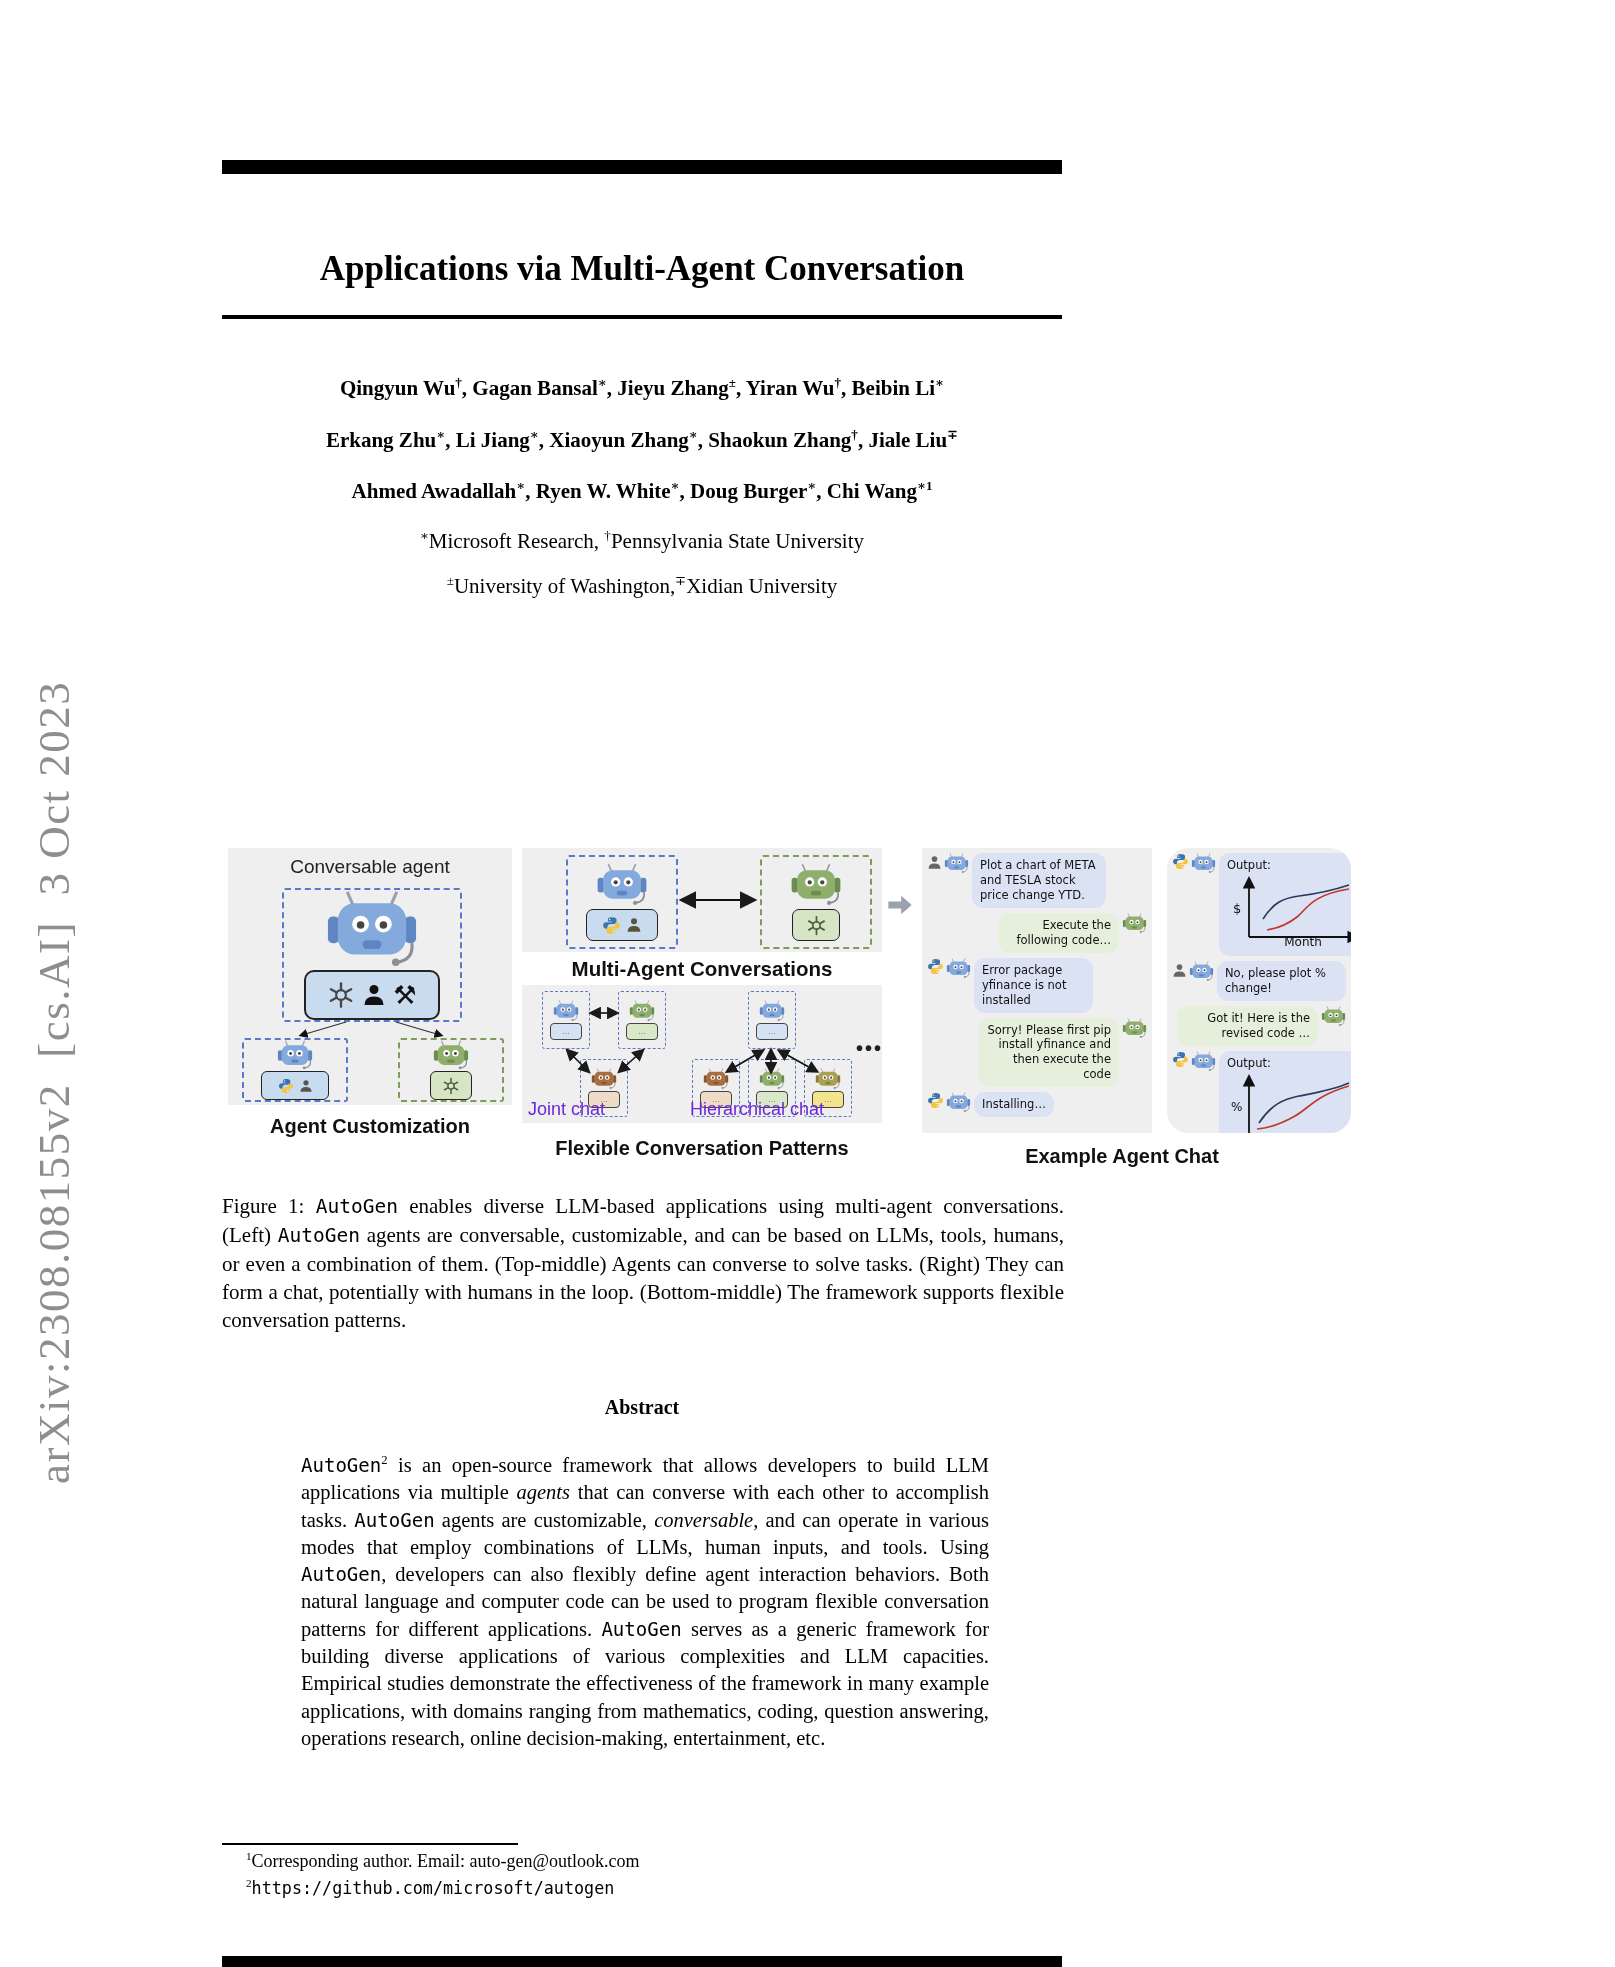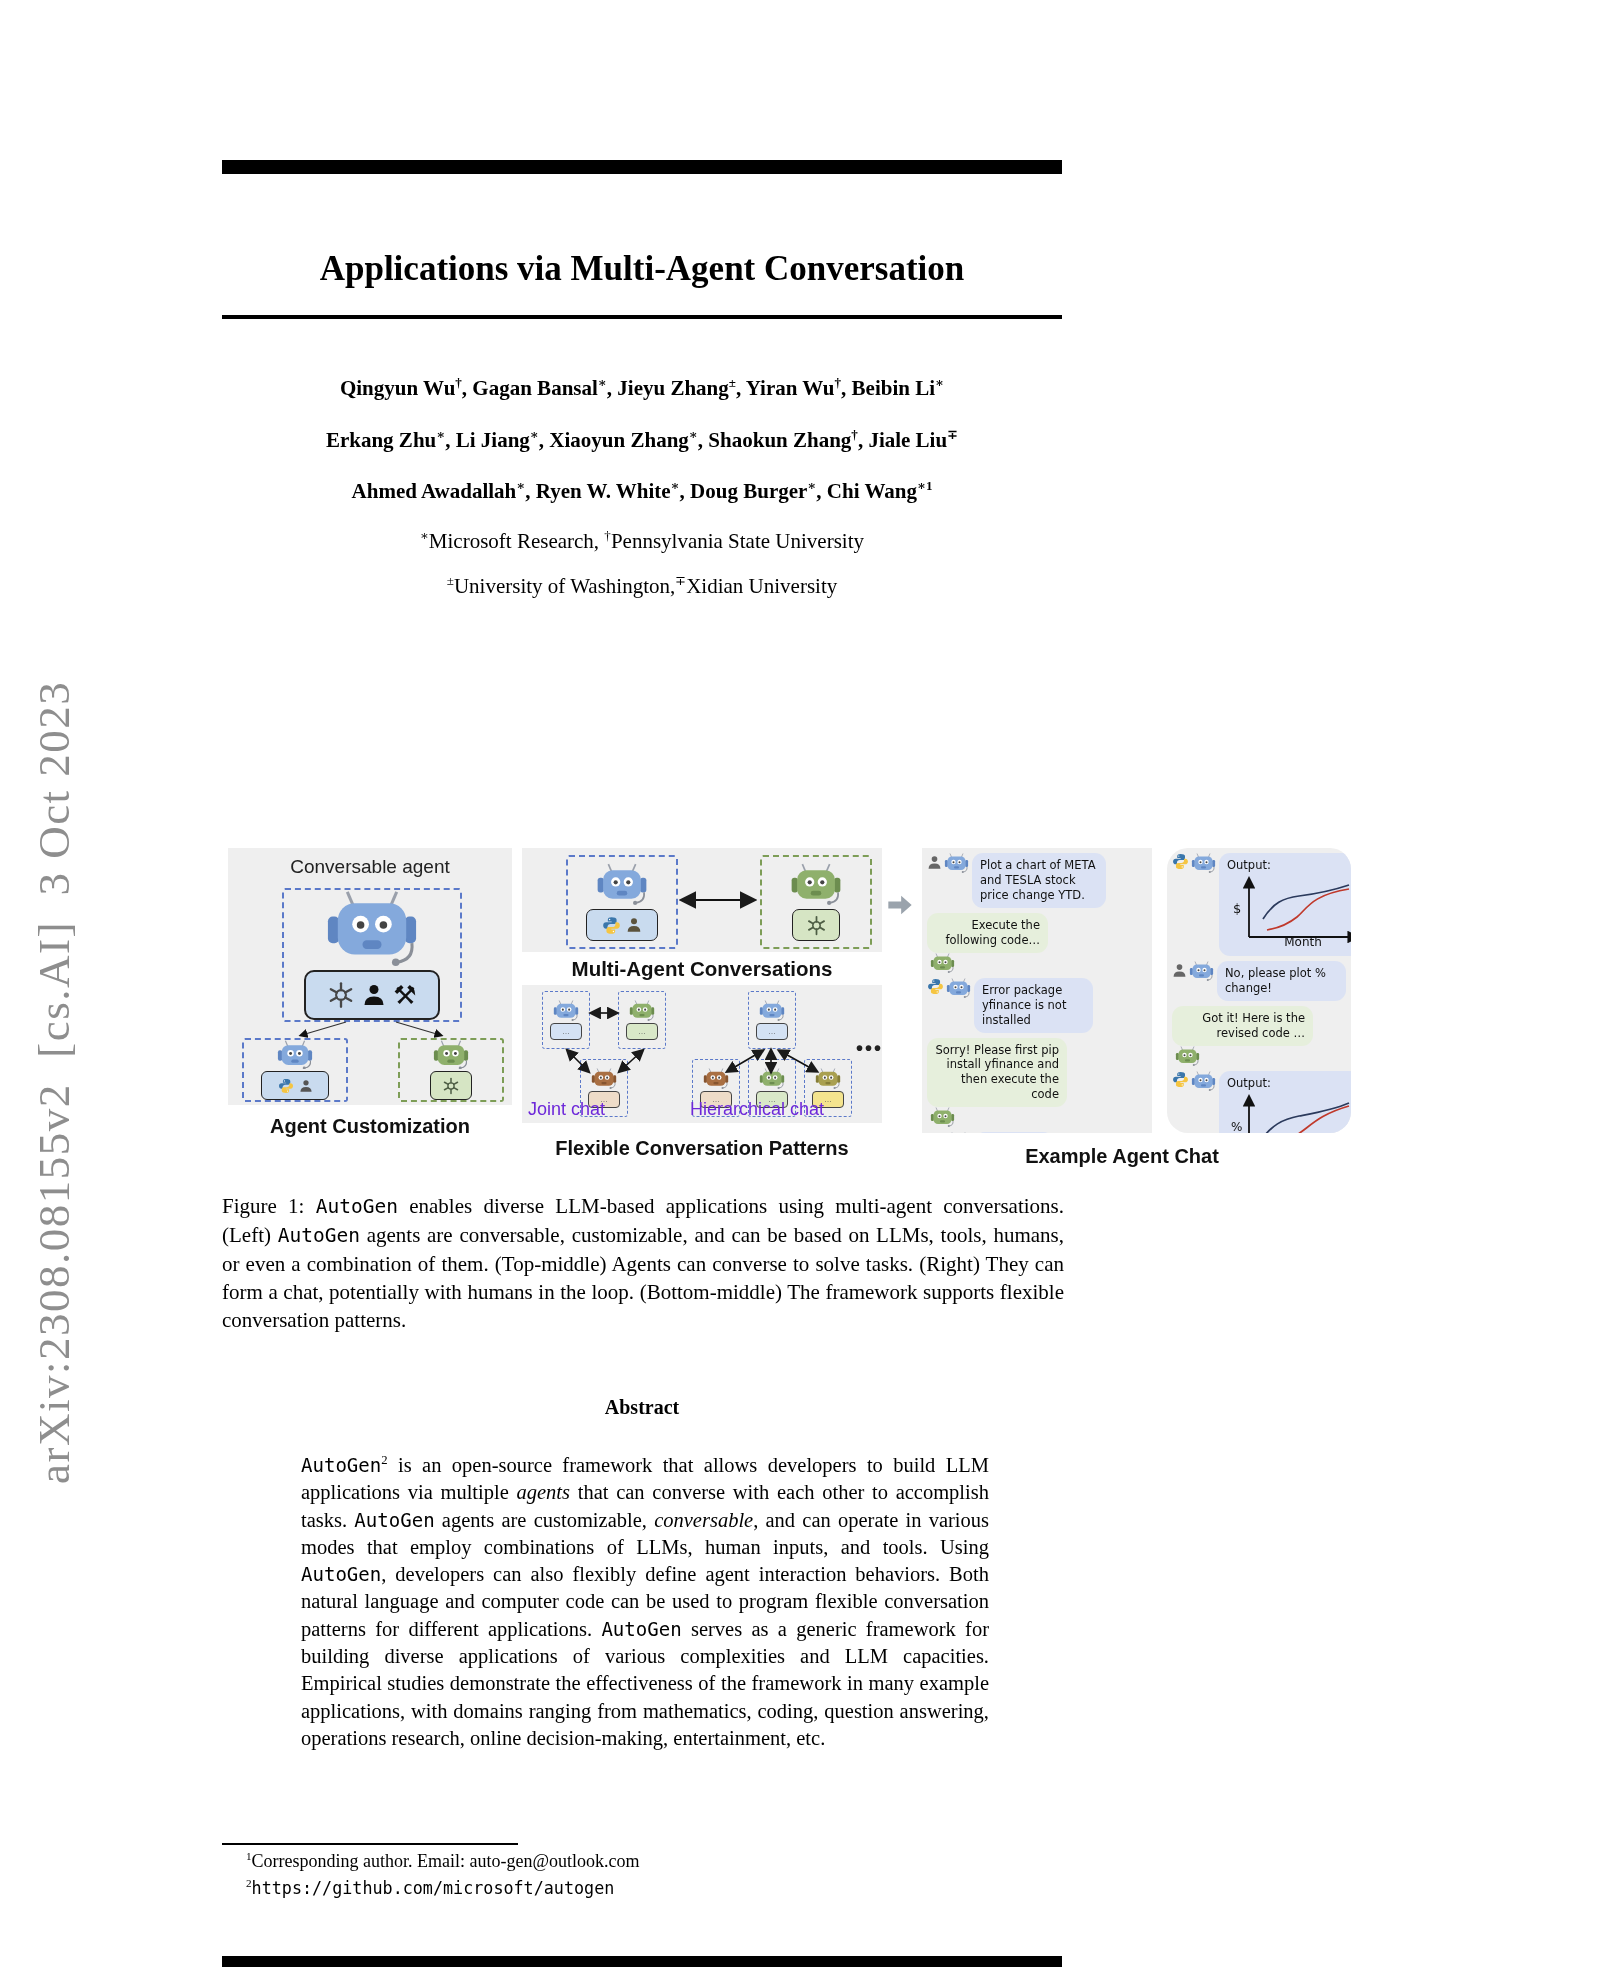--- a/index.html
+++ b/index.html
@@ -70,21 +70,21 @@
   .dots{position:absolute;font-weight:bold;font-size:20px;letter-spacing:2px;color:#222;}
 
   .bot-blue{--bot:#84a9dc;--bot-dark:#5f86c2;}
   .bot-green{--bot:#8fb06c;--bot-dark:#6c8d4f;}
   .bot-brown{--bot:#a96f42;--bot-dark:#865530;}
   .bot-olive{--bot:#a9a050;--bot-dark:#857d38;}
   .arrowsvg{position:absolute;left:0;top:0;}
 
   
   .crow{display:flex;align-items:flex-start;margin:5px 5px 4px 5px;}
-  .crow.right{justify-content:flex-end;flex-direction:column;}
+  .crow.right{justify-content:flex-end;}
   .avs{display:flex;align-items:flex-start;gap:2px;flex:none;margin-right:3px;}
   .crow.right .avs{margin:0 0 0 3px;}
   .bubble{border-radius:11px;padding:5px 8px;font-size:11.5px;line-height:1.3;color:#111;
           font-family:"DejaVu Sans",sans-serif;}
   .b-blue{background:#dbe2f4;}
   .b-green{background:#e6efdc;text-align:right;}
   .mini-chart text{font-family:"DejaVu Sans",sans-serif;fill:#111;}
   .hidden-defs{position:absolute;width:0;height:0;overflow:hidden;}
 </style>
 </head>

